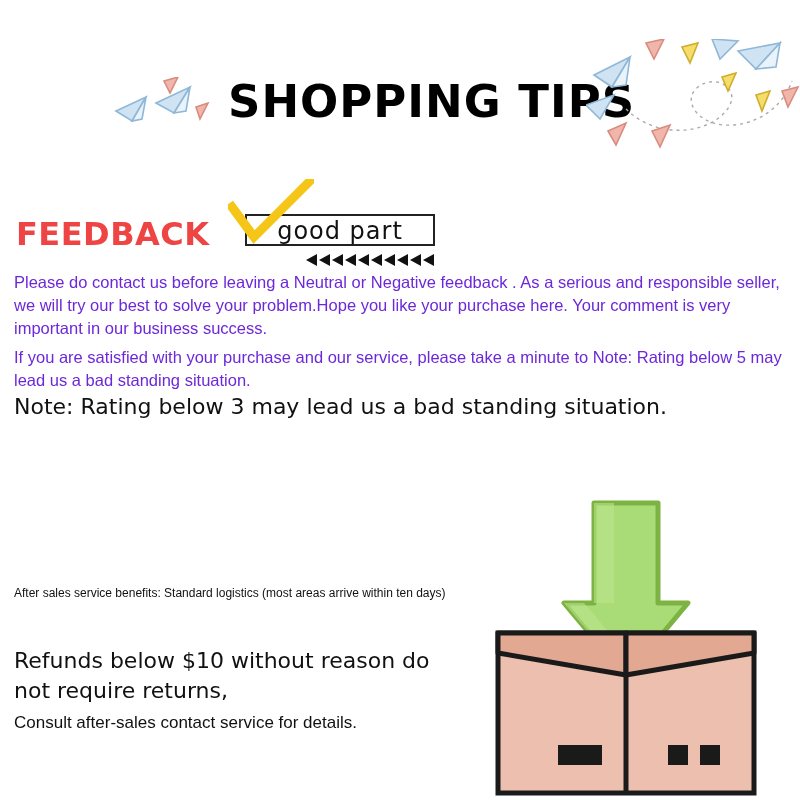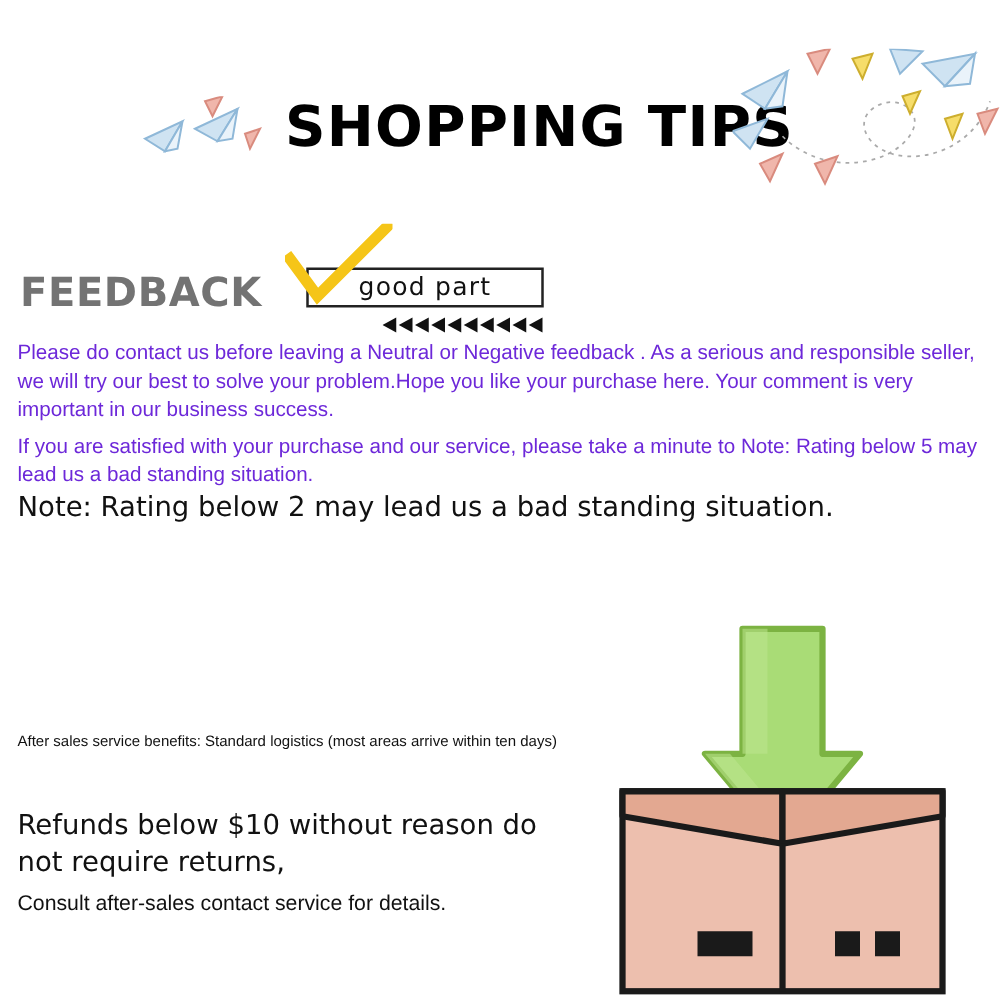--- a/index.html
+++ b/index.html
@@ -56,40 +56,40 @@
   }
 
   
   .feedback-heading {
     position: absolute;
     left: 16px;
     top: 184px;
     font-size: 32px;
     font-weight: bold;
     letter-spacing: 0.5px;
-    color: #737373;
+    color: #ef4444;
     font-family: "DejaVu Sans", sans-serif;
   }
   .good-part-box {
     position: absolute;
     left: 245px;
     top: 183px;
     width: 190px;
     height: 32px;
     border: 2px solid #222222;
     box-sizing: border-box;
     background: #ffffff;
   }
   .good-part-text {
     position: absolute;
     left: 245px;
     top: 186px;
     width: 190px;
     text-align: center;
-    font-size: 20px;
+    font-size: 24px;
     color: #111111;
     font-family: "DejaVu Sans", sans-serif;
     letter-spacing: 1px;
   }
   .checkmark {
     position: absolute;
     left: 228px;
     top: 148px;
     width: 86px;
     height: 72px;
@@ -265,21 +265,21 @@
         <polygon points="78,7 89,1 89,13"></polygon>
         <polygon points="91,7 102,1 102,13"></polygon>
         <polygon points="104,7 115,1 115,13"></polygon>
         <polygon points="117,7 128,1 128,13"></polygon>
       </g>
     </svg>
   </div>
 
   <div class="fb-para fb-para-1">Please do contact us before leaving a Neutral or Negative feedback . As a serious and responsible seller, we will try our best to solve your problem.Hope you like your purchase here. Your comment is very important in our business success.</div>
   <div class="fb-para fb-para-2">If you are satisfied with your purchase and our service, please take a minute to Note: Rating below 5 may lead us a bad standing situation.</div>
-  <div class="note-big">Note: Rating below 2 may lead us a bad standing situation.</div>
+  <div class="note-big">Note: Rating below 3 may lead us a bad standing situation.</div>
 
   <div class="re-text-1">After sales service benefits: Standard logistics (most areas arrive within ten days)</div>
   <div class="re-text-2">Refunds below $10 without reason do not require returns,</div>
   <div class="re-text-3">Consult after-sales contact service for details.</div>
 
   <div class="box-graphic">
     <svg width="320" height="320" viewBox="0 0 320 320">
 
       <g>
         <polygon points="114,10 178,10 178,110 208,110 146,184 84,110 114,110" fill="#a9dc76" stroke="#7cb342" stroke-width="5" stroke-linejoin="round"></polygon>

